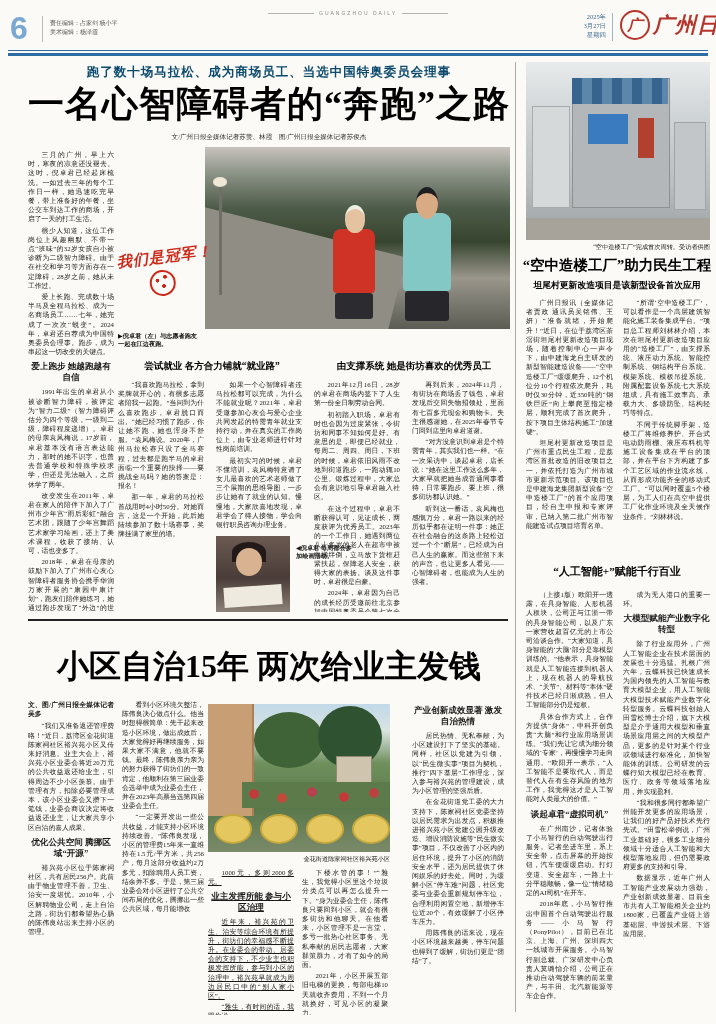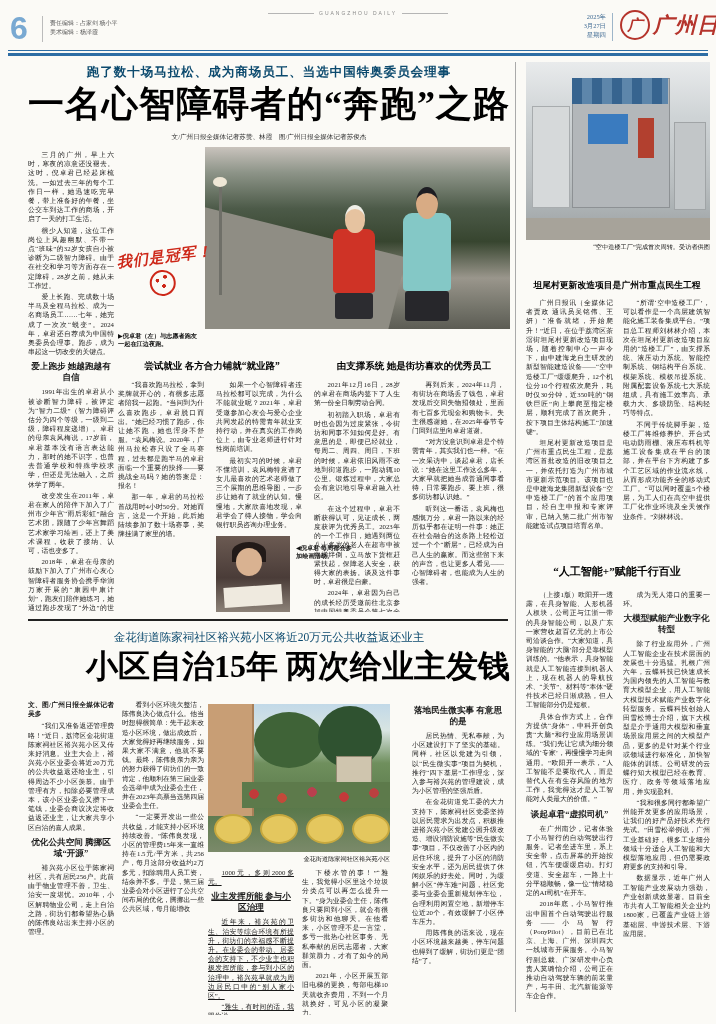--- a/index.html
+++ b/index.html
@@ -19,21 +19,21 @@
              line-height:9px;color:#3f6a93;}
   .date-divider{position:absolute;left:612px;top:13px;width:1px;height:28px;background:#9db5c9;}
   .masthead{position:absolute;left:620px;top:10px;display:flex;align-items:center;gap:3px;}
   .mast-logo{width:26px;height:26px;border:2.5px solid #b5342c;border-radius:50%;color:#b5342c;
              font-size:15px;font-weight:bold;font-style:italic;display:flex;align-items:center;justify-content:center;}
   .mast-name{font-size:21px;font-weight:bold;font-style:italic;color:#b5342c;letter-spacing:1px;white-space:nowrap;}
   .rule-thin{position:absolute;left:8px;top:50px;width:700px;height:1px;background:#2e6da4;}
   .rule-thick{position:absolute;left:8px;top:53px;width:700px;height:3px;background:#2e6da4;}
   
   .kicker{position:absolute;text-align:center;font-weight:bold;color:#0c4a6e;}
-  .headline{position:absolute;text-align:right;font-weight:bold;color:#000;}
+  .headline{position:absolute;text-align:center;font-weight:bold;color:#000;}
   .byline{position:absolute;text-align:center;font-size:6.6px;color:#333;}
   .col{position:absolute;overflow:hidden;font-size:6.8px;line-height:9.2px;text-align:justify;}
   .col .para{margin:0 0 2px 0;text-indent:2em;}
   .col .col-subhead{font-size:8.6px;font-weight:bold;text-align:center;margin:5px 0 4px 0;text-indent:0;line-height:11px;}
   .col .inline-byline{font-weight:bold;text-indent:0;margin:0 0 3px 0;}
   .caption{position:absolute;font-size:6.2px;font-weight:bold;line-height:8.4px;color:#111;}
   .subhead-band{position:absolute;text-align:center;font-size:9.5px;font-weight:bold;color:#000;}
   .vrule{position:absolute;width:1px;background:#aaa;}
   .hrule{position:absolute;height:2px;background:#222;}
   
@@ -175,21 +175,22 @@
   <div class="photo ph-factory" style="left:526px;top:62px;width:184px;height:178px;">
     <div class="wingL"></div>
     <div class="wingR"></div>
     <div class="main"></div>
     <div class="band"></div>
     <div class="sign"></div>
     <div class="sign2"></div>
     <div class="ground"></div>
   </div>
   <div class="caption" style="left:526px;top:243px;width:184px;text-align:right;font-weight:normal;">“空中造楼工厂”完成首次周转。受访者供图</div>
-  <div class="sb-headline" style="top:280px;font-size:8.8px;">坦尾村更新改造项目是广州市重点民生工程</div>
+  <div class="sb-headline" style="top:256px;font-size:14.5px;">“空中造楼工厂”助力民生工程</div>
+  <div class="sb-headline" style="top:280px;font-size:8.8px;">坦尾村更新改造项目是该新型设备首次应用</div>
   <div class="col" style="left:526px;top:298px;width:87px;height:258px;">
       <p class="para">广州日报讯（全媒体记者贾政 通讯员吴铭伟、王妍）“准备就绪，开始爬升！”近日，在位于荔湾区茶滘街坦尾村更新改造项目现场，随着控制中心一声令下，由中建海龙自主研发的新型智能建造设备——“空中造楼工厂”缓缓爬升，12个机位分10个行程依次爬升，耗时仅30分钟，近350吨的“钢铁巨匠”向上攀爬至指定楼层，顺利完成了首次爬升，按下项目主体结构施工“加速键”。</p>
       <p class="para">坦尾村更新改造项目是广州市重点民生工程，是荔湾区首批改造的旧改项目之一，并依托打造为广州市城市更新示范项目。该项目也是中建海龙集团新型设备“空中造楼工厂”的首个应用项目，经自主申报和专家评审，已纳入第二批广州市智能建造试点项目培育名单。</p>
     </div>
   <div class="col" style="left:623px;top:298px;width:87px;height:258px;">
       <p class="para">“所谓‘空中造楼工厂’，可以看作是一个高层建筑智能化施工装备集成平台。”项目总工程师刘林林介绍，本次在坦尾村更新改造项目应用的“造楼工厂”，由支撑系统、液压动力系统、智能控制系统、钢结构平台系统、模架系统、模板吊提系统、附属配套设备系统七大系统组成，具有施工效率高、承载力大、多级防坠、结构轻巧等特点。</p>
       <p class="para">不同于传统脚手架，造楼工厂将维修养护、开合式电动防雨棚、液压布料机等施工设备集成在平台的顶部，并在平台下方构建了多个工艺区域的作业流水线，从而形成功能齐全的移动式工厂。“可以同时覆盖5个楼层，为工人们在高空中提供工厂化作业环境及全天候作业条件。”刘林林说。</p>
     </div>
 
   <div class="sb-headline" style="top:564px;font-size:11px;">“人工智能+”赋能千行百业</div>
@@ -201,21 +202,20 @@
       <p class="para">2018年底，小马智行推出中国首个自动驾驶出行服务——小马智行（PonyPilot），目前已在北京、上海、广州、深圳四大一线城市开展服务。小马智行副总裁、广深研发中心负责人莫璐怡介绍，公司正在推动自动驾驶车辆的前装量产，与丰田、北汽新能源等车企合作。</p>
     </div>
   <div class="col" style="left:623px;top:590px;width:87px;height:422px;">
       <p class="para">成为无人港口的重要一环。</p>
       <div class="col-subhead">大模型赋能产业数字化转型</div>
       <p class="para">除了行业应用外，广州人工智能企业在技术层面的发展也十分迅猛。扎根广州六年，云蝶科技已快速成长为国内领先的人工智能与教育大模型企业，用人工智能大模型技术赋能产业数字化转型服务。云蝶科技创始人田雪松博士介绍，旗下大模型是介于通用大模型和垂直场景应用层之间的大模型产品，更多的是针对某个行业或领域进行标准化，加快智能体的训练。公司研发的云蝶行知大模型已经在教育、医疗、政务等领域落地应用，并实现盈利。</p>
       <p class="para">“我和很多同行都希望广州能开发更多的应用场景，让我们的好产品好技术先行先试。”田雪松举例说，广州工业基础好，很多工业细分领域十分适合人工智能和大模型落地应用，但仍需要政府更多的支持和引导。</p>
       <p class="para">数据显示，近年广州人工智能产业发展动力强劲，产业创新成效显著。目前全市共有人工智能相关企业约1800家，已覆盖产业链上游基础层、中游技术层、下游应用层。</p>
     </div>
 
-  <div class="kicker" style="left:28px;top:630px;width:482px;font-size:11.5px;font-weight:normal;">金花街道陈家祠社区裕兴苑小区将近20万元公共收益返还业主</div>
   <div class="headline" style="left:28px;top:645px;width:482px;font-size:32px;">小区自治15年  两次给业主发钱</div>
 
   <div class="col" style="left:28px;top:700px;width:86px;height:315px;">
       <p class="para inline-byline">文、图/广州日报全媒体记者吴多</p>
       <p class="para">“我们又准备返还管理费咯！”近日，荔湾区金花街道陈家祠社区裕兴苑小区又传来好消息。业主大会上，裕兴苑小区业委会将近20万元的公共收益返还给业主，引得周边不少小区羡慕。由于管理有方，扣除必要管理成本，该小区业委会又攒下一笔钱，业委会商议决定将收益返还业主，让大家共享小区自治的喜人成果。</p>
       <div class="col-subhead">优化公共空间 腾挪区域“开源”</div>
       <p class="para">裕兴苑小区位于陈家祠社区，共有居民256户。此前由于物业管理不善，卫生、治安一度堪忧。2010年，小区解聘物业公司，走上自治之路，街坊们都希望热心肠的陈伟良站出来主持小区的管理。</p>
     </div>
   <div class="col" style="left:122px;top:700px;width:82px;height:315px;">
       <p class="para">看到小区环境欠整洁，陈伟良决心做点什么。他当时想得很简单：先干起来改造小区环境，做出成效后，大家觉得好再继续服务，如果大家不满意，他就不要钱。最终，陈伟良亲力亲为的努力获得了街坊们的一致肯定，他顺利在第三届业委会选举中成为业委会主任，并在2023年高票当选第四届业委会主任。</p>
@@ -239,19 +239,19 @@
       <p class="para">1000元，多则2000多元。</p>
       <div class="col-subhead">业主发挥所能 参与小区治理</div>
       <p class="para">近年来，裕兴苑的卫生、治安等综合环境有所提升，街坊们的幸福感不断提升。在业委会的带动、居委会的支持下，不少业主也积极发挥所能，参与到小区的治理中，裕兴苑早就成为周边居民口中的“别人家小区”。</p>
       <p class="para">“雅生，有时间的话，我跟你说</p>
     </div>
   <div class="col" style="left:302px;top:868px;width:86px;height:147px;">
       <p class="para">下楼水管的事！”“雅生，我觉得小区里这个垃圾分类点可以再怎么提升一下。”身为业委会主任，陈伟良只要回到小区，就会有很多街坊和他聊天。在他看来，小区管理不是一言堂，多亏一批热心社区事务、无私奉献的居民志愿者，大家群策群力，才有了如今的局面。</p>
       <p class="para">2021年，小区开展五部旧电梯的更换，每部电梯10天就收齐费用，不到一个月就换好，可见小区的凝聚力。</p>
     </div>
   <div class="col" style="left:412px;top:700px;width:92px;height:315px;">
-      <div class="col-subhead">落地民生微实事 有意思的是</div>
+      <div class="col-subhead">产业创新成效显著 激发自治热情</div>
       <p class="para">居民热情、无私奉献，为小区建设打下了坚实的基础。同样，社区以党建为引领，以“民生微实事”项目为契机，推行“四下基层”工作理念，深入参与裕兴苑的管理建设，成为小区管理的坚强后盾。</p>
       <p class="para">在金花街道党工委的大力支持下，陈家祠社区党委坚持以居民需求为出发点，积极推进裕兴苑小区党建公园升级改造、增设消防设施等“民生微实事”项目，不仅改善了小区内的居住环境，提升了小区的消防安全水平，还为居民提供了休闲娱乐的好去处。同时，为缓解小区“停车难”问题，社区党委与业委会重新规划停车位，合理利用闲置空地，新增停车位近20个，有效缓解了小区停车压力。</p>
       <p class="para">用陈伟良的话来说，现在小区环境越来越美，停车问题也得到了缓解，街坊们更是“团结”了。</p>
     </div>
 
 </div>
 
 </body></html>

